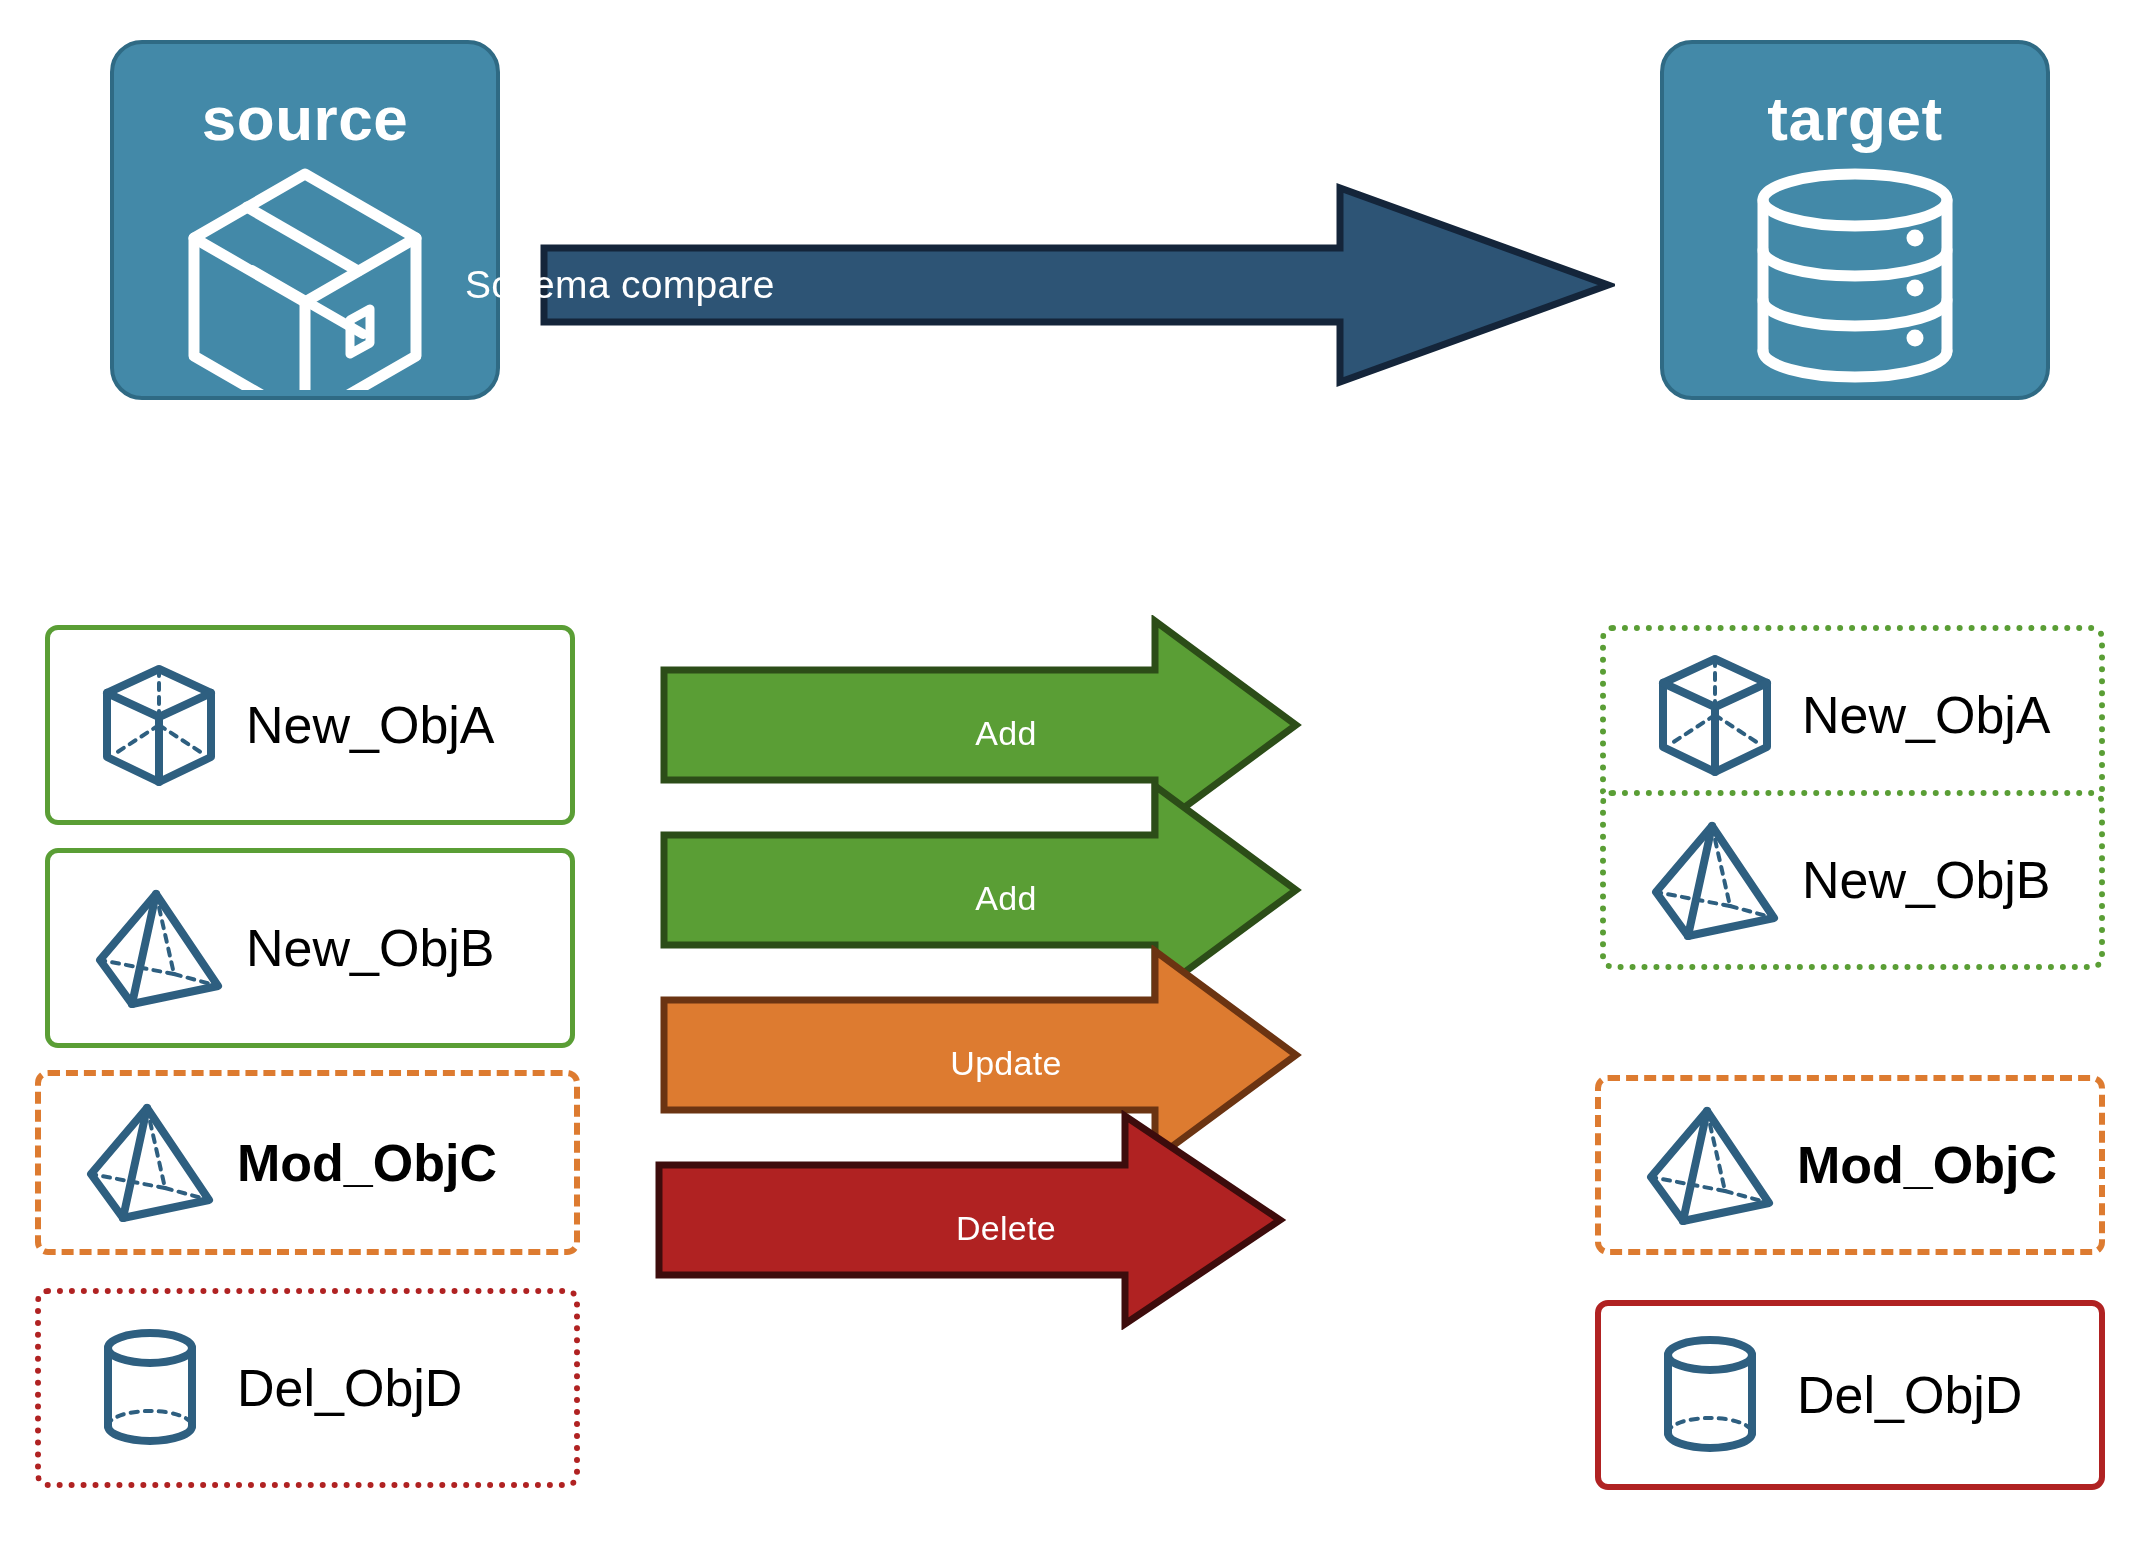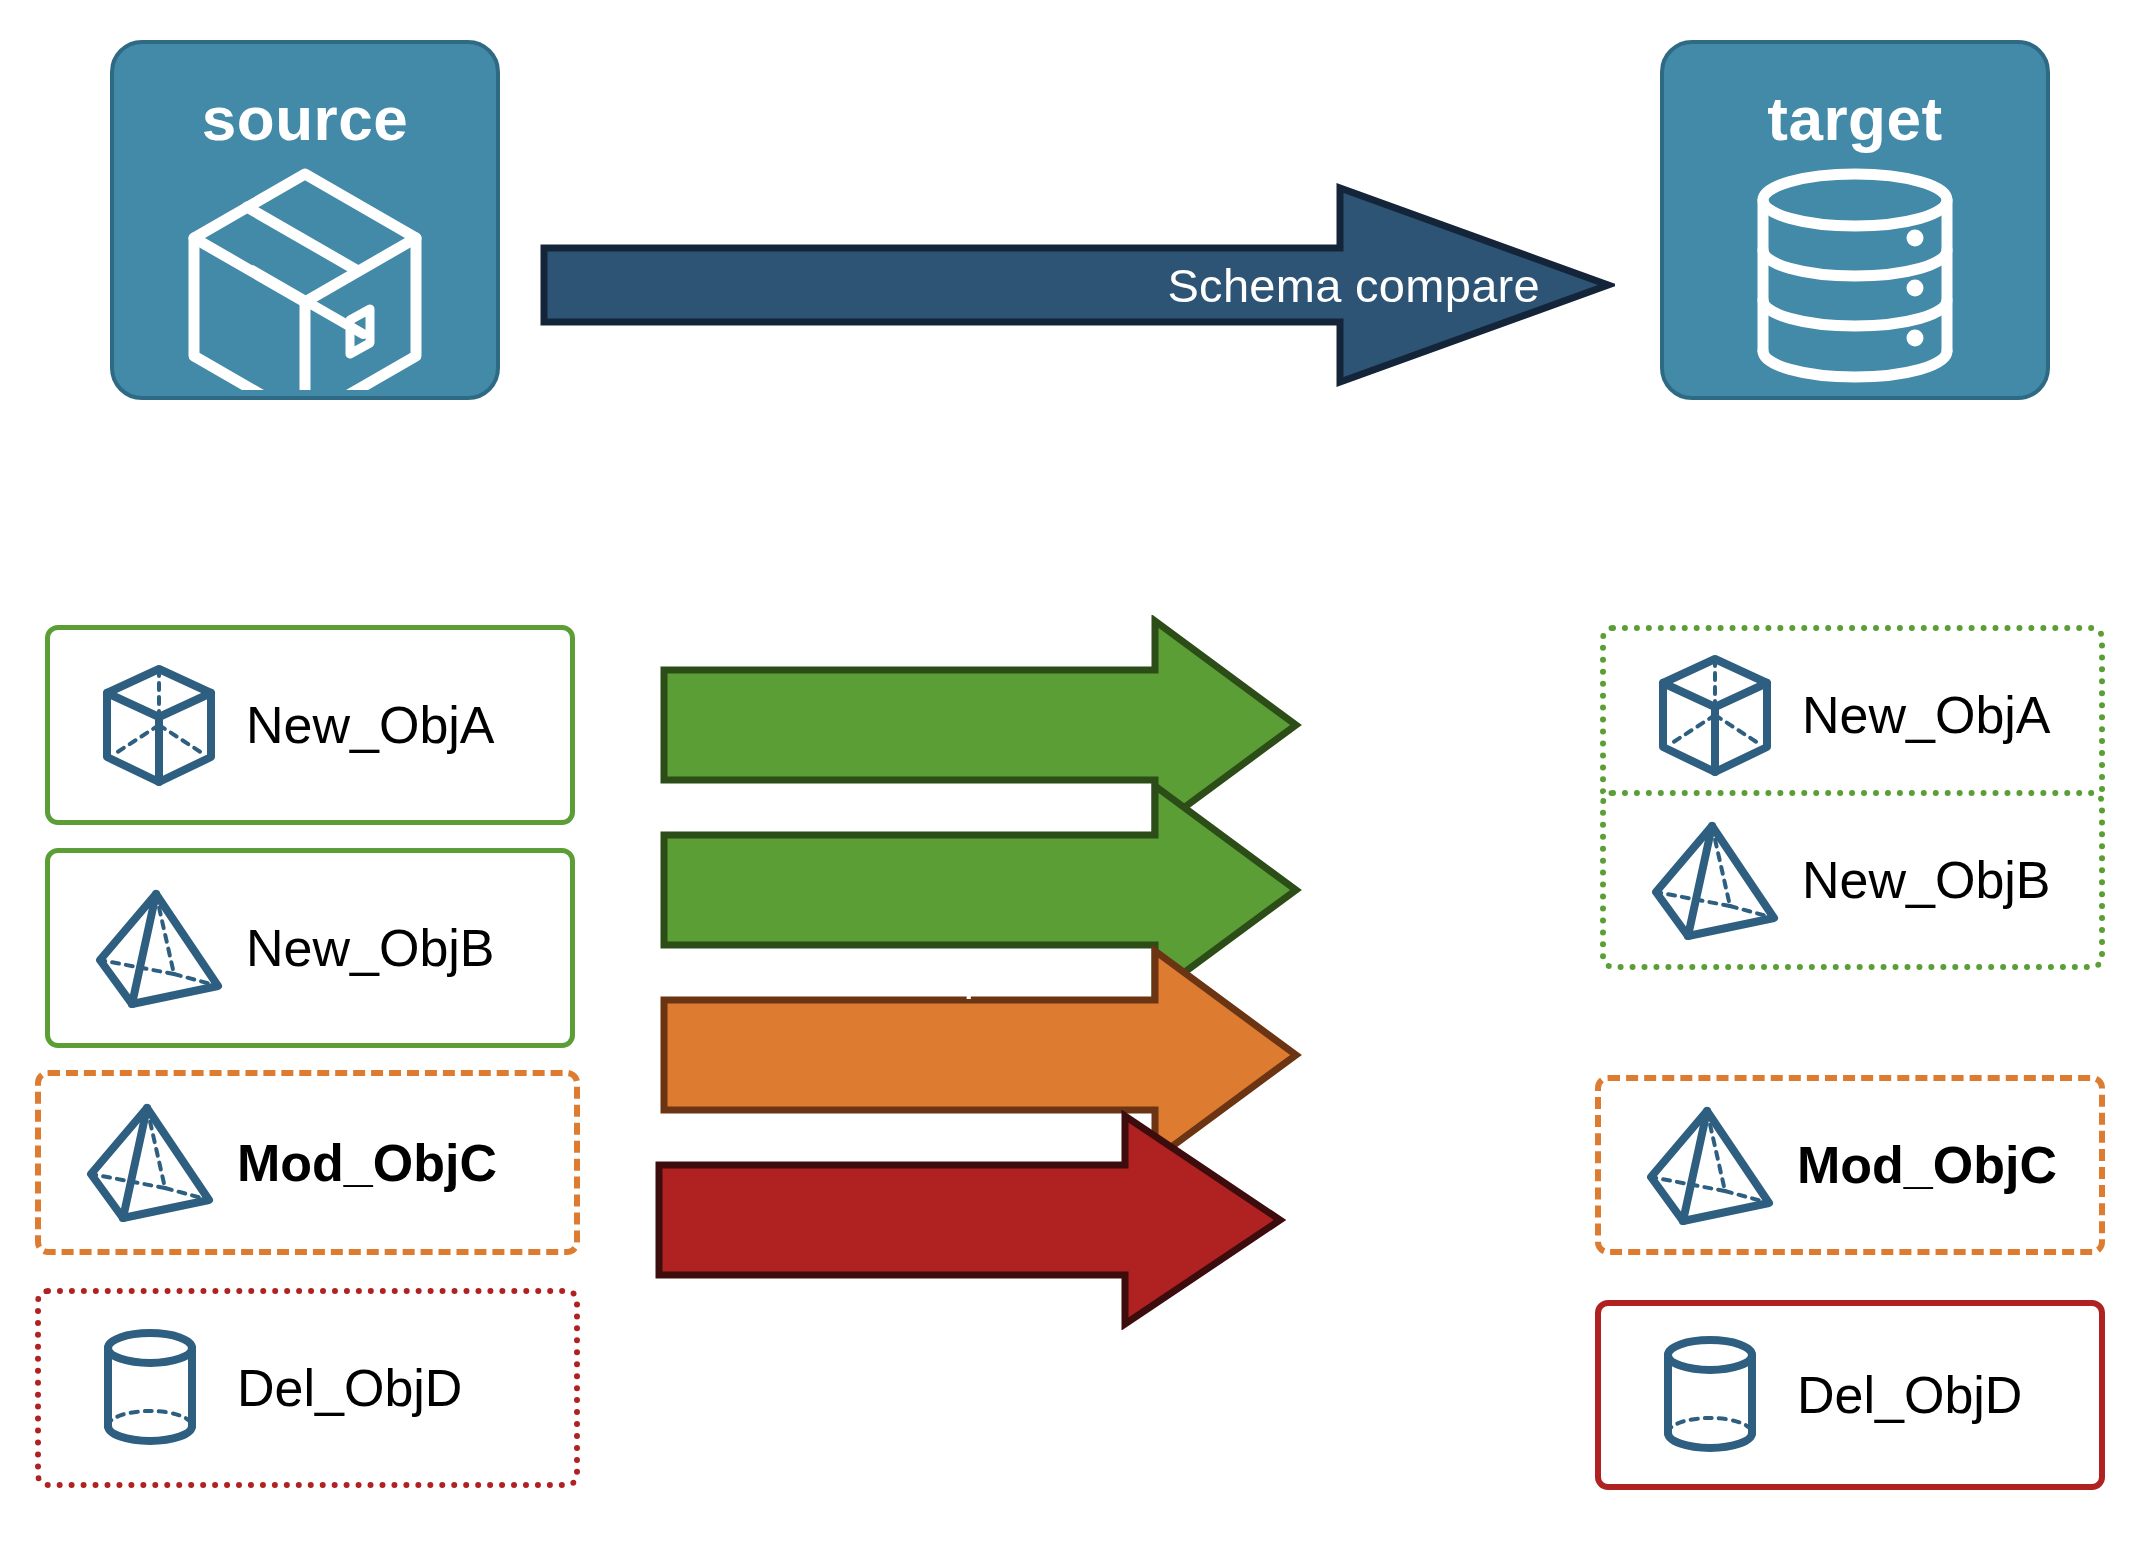--- a/index.html
+++ b/index.html
@@ -13,44 +13,44 @@
             border:4px solid #2f6a84;box-sizing:border-box;
             display:flex;flex-direction:column;align-items:center;}
   .endpoint .ep-title{color:#ffffff;font-weight:bold;font-size:62px;
             letter-spacing:.5px;line-height:1;margin-top:44px;}
   .endpoint .ep-icon{flex:1;display:flex;align-items:center;justify-content:center;
             width:100%;margin-top:4px;}
 
   
   .bigarrow{position:absolute;}
   .bigarrow .arrow-label{position:absolute;left:0;top:0;width:100%;height:100%;
-            display:flex;align-items:center;justify-content:flex-end;
-            color:#ffffff;font-size:47px;letter-spacing:.3px;
+            display:flex;align-items:center;justify-content:flex-start;
+            color:#ffffff;font-size:39px;letter-spacing:.3px;
             pointer-events:none;}
 
   
   .objbox{position:absolute;box-sizing:border-box;background:#ffffff;
           border-radius:13px;display:flex;align-items:center;}
   .objbox .obj-icon{width:130px;min-width:130px;display:flex;
           align-items:center;justify-content:center;margin-left:44px;}
   .objbox .obj-label{font-size:52px;color:#000000;margin-left:22px;
           white-space:nowrap;line-height:1;}
 
   
   .b-solid-green  {border:5px solid #5a9e35;}
   .b-dotted-green {border:6px dotted #5a9e35;}
   .b-dashed-orange{border:6px dashed #dd7b30;font-weight:bold;}
   .b-dotted-red   {border:6px dotted #b02222;}
   .b-solid-red    {border:6px solid #b02222;}
 
   
   .actarrow{position:absolute;}
-  .actarrow .act-label{position:absolute;left:0;top:0;width:100%;height:100%;
-            display:flex;align-items:flex-start;justify-content:center;
-            color:#ffffff;font-size:47px;letter-spacing:.3px;
+  .actarrow .act-label{position:absolute;left:0;top:8px;width:100%;height:100%;
+            display:flex;align-items:center;justify-content:center;
+            color:#ffffff;font-size:34px;letter-spacing:.3px;
             pointer-events:none;}
   .act-label span{transform:translateX(-74px);}
 </style>
 </head>
 <body>
 
 <div id="stage">
 
   <div class="endpoint" style="left:110px;top:40px;width:390px;height:360px;">
     <div class="ep-title">source</div>

